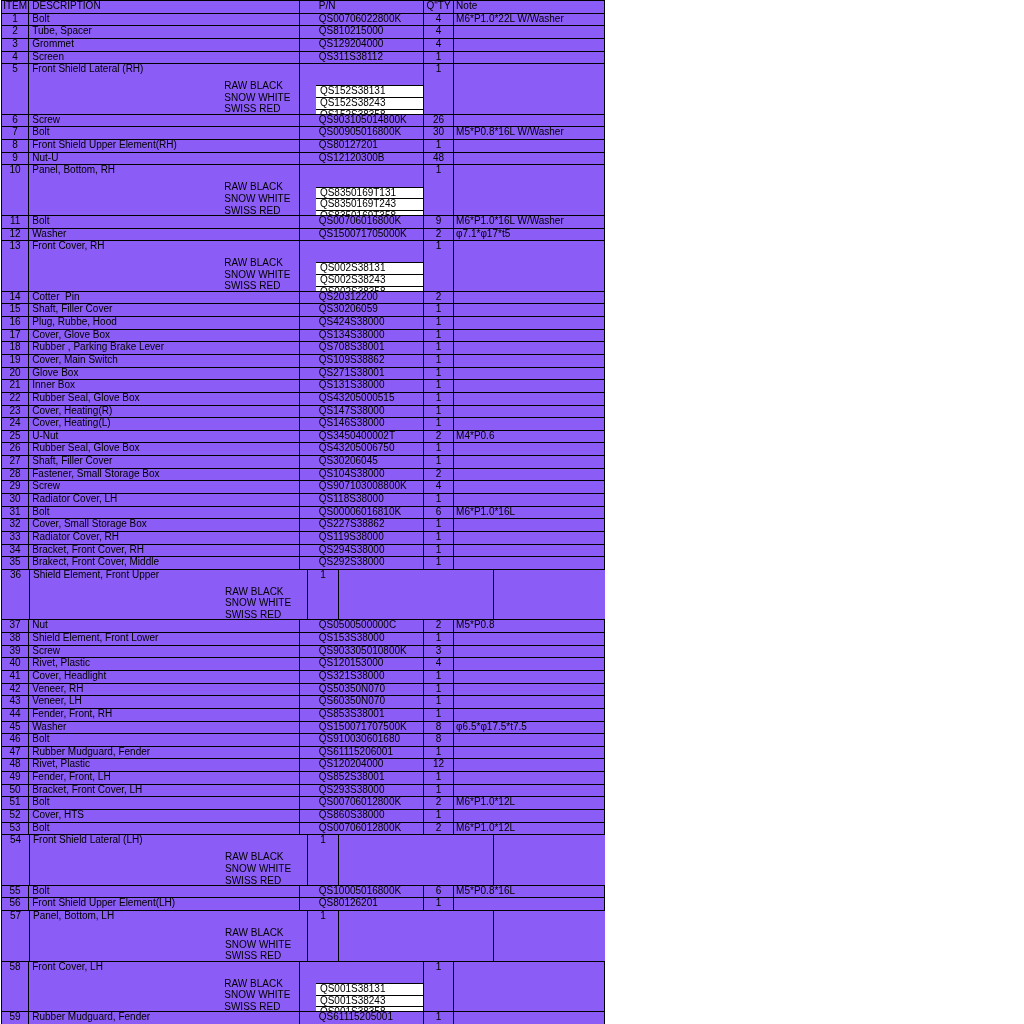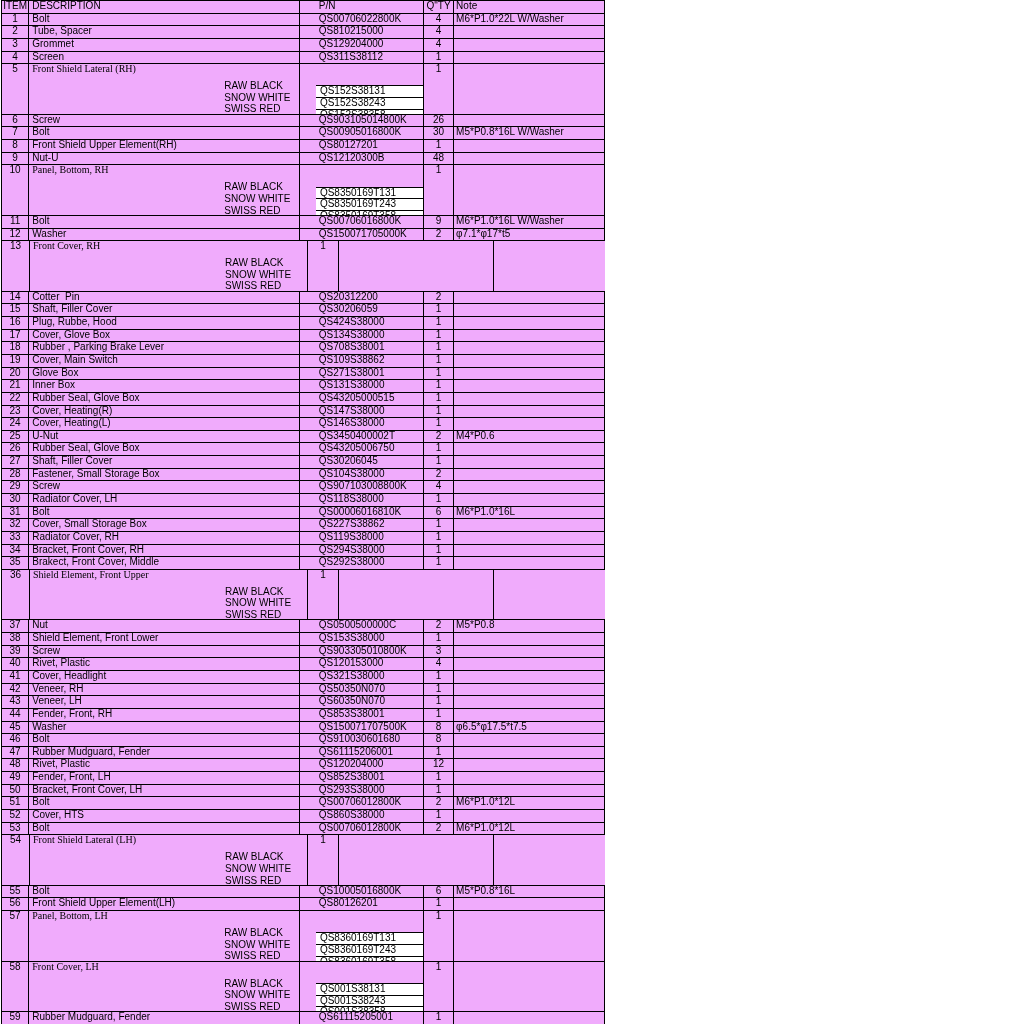--- a/index.html
+++ b/index.html
@@ -8,35 +8,35 @@
   body {
     width: 1024px; height: 1024px; position: relative; overflow: hidden;
     font-family: "Liberation Sans", sans-serif; font-size: 10px; color: #000;
   }
   .parts-table {
     position: absolute; left: 1px; top: 0; width: 604px;
     border-top: 1px solid var(--line);
   }
   .row {
     display: flex; box-sizing: border-box; height: var(--rh);
-    border-bottom: 1.5px solid var(--line); background: #f0abfc;
+    border-bottom: 1.5px solid var(--line); background: #8b5cf6;
   }
   .row.variant { height: calc(var(--rh) * 4); }
   .cell {
     box-sizing: border-box; border-right: 1px solid var(--line);
     overflow: hidden; white-space: pre; line-height: calc(var(--rh) - 2px);
   }
   .c-item { width: 29px; text-align: center; border-left: 1px solid var(--line); }
   .c-desc { width: 278px; padding-left: 3px; position: relative; }
   .c-pn   { width: 111px; padding-left: 3px; margin-left: 16px; }
   .c-qty  { width: 31px; text-align: center; }
   .c-note { width: 155px; padding-left: 2px; }
   .row.variant .cell { line-height: calc(var(--rh) - 2px); }
   .row.variant .c-pn { padding-left: 0; }
-  .desc-text { position: absolute; left: 3px; top: 0; height: var(--rh); line-height: calc(var(--rh) - 2px); white-space: pre; font-family: Liberation Serif, serif; }
+  .desc-text { position: absolute; left: 3px; top: 0; height: var(--rh); line-height: calc(var(--rh) - 2px); white-space: pre; }
   .variant-labels { position: absolute; left: 195px; top: 16px; }
   .variant-label { height: calc(var(--rh) - 1px); line-height: calc(var(--rh) - 1px); white-space: pre; }
   .pn-box {
     box-sizing: border-box; height: var(--rh); width: 110px; margin-left: -1px;
     border: 1px solid var(--line); padding-left: 4px;
     line-height: calc(var(--rh) - 3px); white-space: pre; background: #fff;
   }
   .pn-box + .pn-box { margin-top: -1px; }
   .header-row .cell { white-space: pre; }
 </style>
@@ -157,20 +157,23 @@
     <div class="cell c-qty">2</div>
     <div class="cell c-note">φ7.1*φ17*t5</div>
   </div>
 
   <div class="row variant">
     <div class="cell c-item">13</div>
     <div class="cell c-desc">
       <div class="desc-text">Front Cover, RH</div>
       <div class="variant-labels"><div class="variant-label">RAW BLACK</div><div class="variant-label">SNOW WHITE</div><div class="variant-label">SWISS RED</div><div class="variant-label">TITANIUM GRAY</div></div>
     </div>
+    <div class="cell c-pn">
+      <div><div class="pn-box">QS002S38131</div><div class="pn-box">QS002S38243</div><div class="pn-box">QS002S38358</div></div>
+    </div>
     <div class="cell c-qty">1</div>
     <div class="cell c-note"></div>
   </div>
 
   <div class="row">
     <div class="cell c-item">14</div>
     <div class="cell c-desc">Cotter  Pin</div>
     <div class="cell c-pn">QS20312200</div>
     <div class="cell c-qty">2</div>
     <div class="cell c-note"></div>
@@ -515,23 +518,20 @@
     <div class="cell c-qty">1</div>
     <div class="cell c-note"></div>
   </div>
 
   <div class="row variant">
     <div class="cell c-item">57</div>
     <div class="cell c-desc">
       <div class="desc-text">Panel, Bottom, LH</div>
       <div class="variant-labels"><div class="variant-label">RAW BLACK</div><div class="variant-label">SNOW WHITE</div><div class="variant-label">SWISS RED</div><div class="variant-label">TITANIUM GRAY</div></div>
     </div>
-    <div class="cell c-pn">
-      <div><div class="pn-box">QS8360169T131</div><div class="pn-box">QS8360169T243</div><div class="pn-box">QS8360169T358</div></div>
-    </div>
     <div class="cell c-qty">1</div>
     <div class="cell c-note"></div>
   </div>
 
   <div class="row variant">
     <div class="cell c-item">58</div>
     <div class="cell c-desc">
       <div class="desc-text">Front Cover, LH</div>
       <div class="variant-labels"><div class="variant-label">RAW BLACK</div><div class="variant-label">SNOW WHITE</div><div class="variant-label">SWISS RED</div><div class="variant-label">TITANIUM GRAY</div></div>
     </div>

